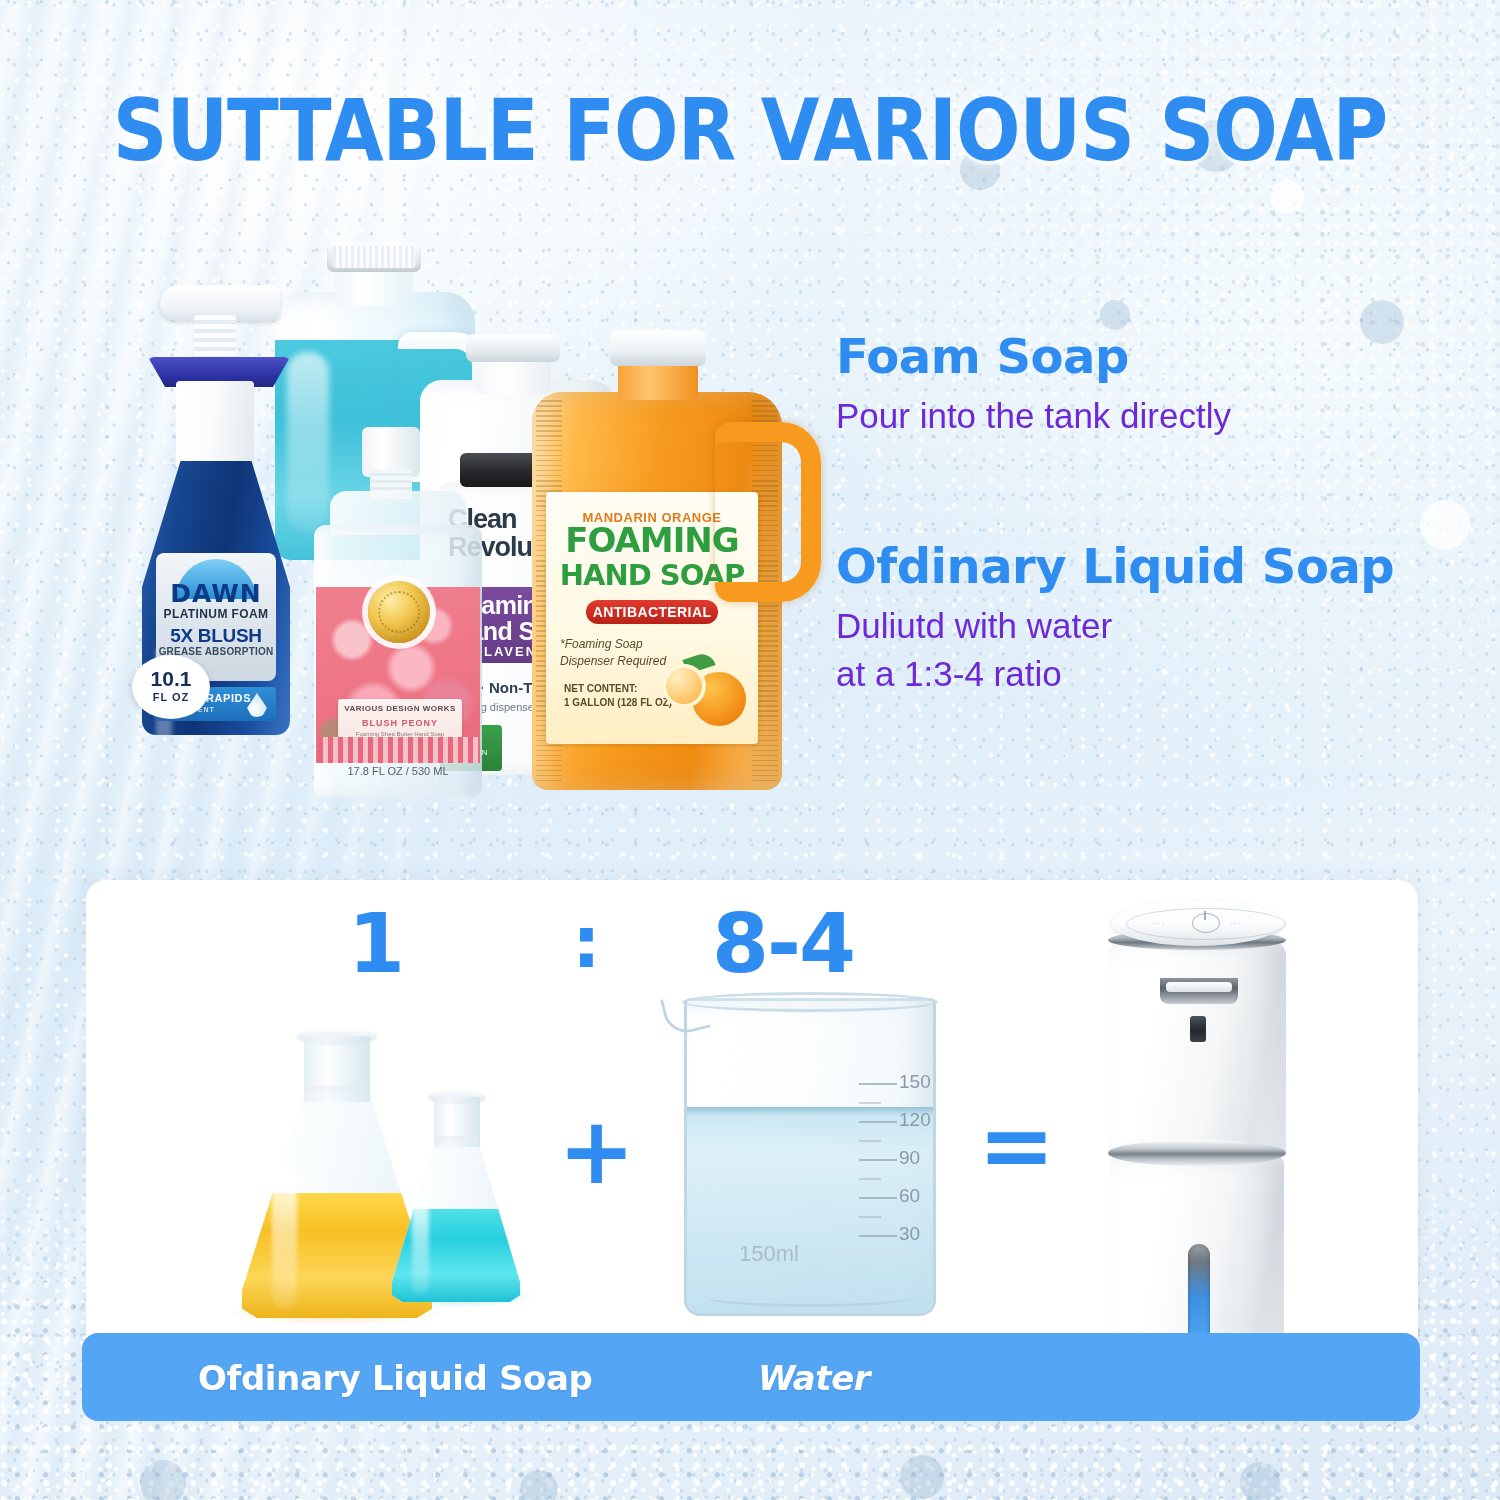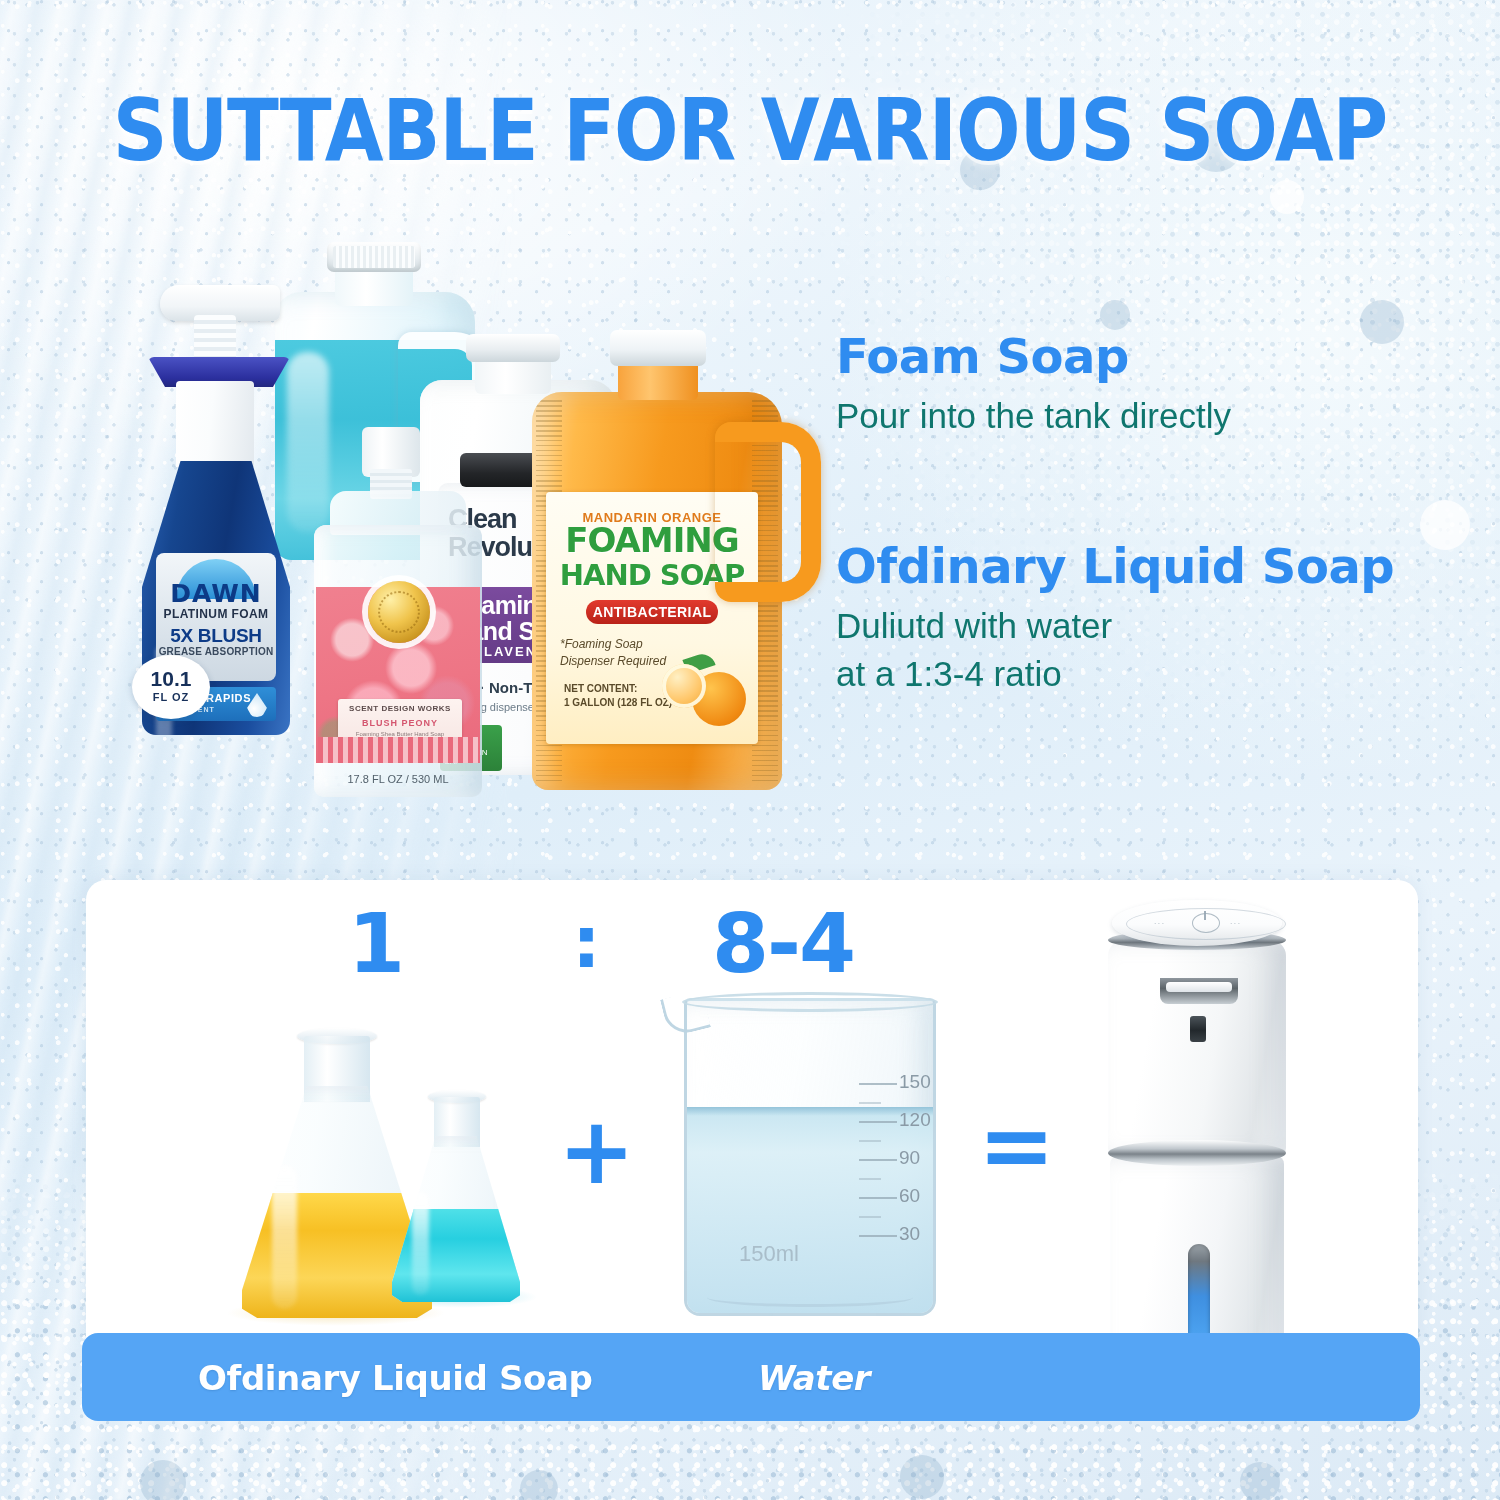--- a/index.html
+++ b/index.html
@@ -69,21 +69,21 @@
     font-family:"DejaVu Sans", sans-serif;
     text-shadow:0 0 14px rgba(255,255,255,.95), 0 3px 0 rgba(255,255,255,.6);
     transform:scaleY(1.12);
     white-space:nowrap;
   }
 
   
   .txtblock{position:absolute;}
   .tb-head{font-size:48px;font-weight:bold;color:#2f8cf0;letter-spacing:-.5px;
            font-family:"DejaVu Sans", sans-serif;line-height:1.1;white-space:nowrap;}
-  .tb-sub{font-size:35px;color:#0f766e;line-height:1.32;margin-top:10px;white-space:nowrap;
+  .tb-sub{font-size:35px;color:#6d28d9;line-height:1.32;margin-top:10px;white-space:nowrap;
           font-family:"Liberation Sans", sans-serif;}
 
   
   #cluster{position:absolute;left:120px;top:215px;width:700px;height:600px;}
 
   
   .jug-blue{position:absolute;left:155px;top:35px;width:220px;height:310px;}
   .jug-blue .body{position:absolute;left:0;top:42px;width:200px;height:268px;
     border-radius:26px 30px 16px 16px;
     background:linear-gradient(100deg,#f4fcff 0%,#ffffff 18%,#eef9fd 46%,#dff3fa 72%,#f7fdff 100%);
@@ -169,21 +169,21 @@
     border:2px dotted rgba(150,105,15,.55);}
   .bf-plate{position:absolute;left:22px;bottom:16px;width:124px;height:48px;border-radius:3px;
     background:linear-gradient(180deg,#fdf3f0,#f7e6e3);box-shadow:0 1px 3px rgba(0,0,0,.18);}
   .bf-plate .t1{position:absolute;left:0;right:0;top:5px;text-align:center;font-size:8px;
     font-weight:bold;color:#5b4a4a;letter-spacing:.5px;}
   .bf-plate .t2{position:absolute;left:0;right:0;top:19px;text-align:center;font-size:9px;
     font-weight:bold;color:#d4566f;letter-spacing:1px;}
   .bf-plate .t3{position:absolute;left:0;right:0;top:32px;text-align:center;font-size:6px;color:#8d7b7b;}
   .bf-fret{position:absolute;left:2px;right:2px;bottom:0;height:26px;
     background:repeating-linear-gradient(90deg,#e9697c 0 5px,#f6c0c8 5px 10px);}
-  .bf-vol{position:absolute;left:0;right:0;bottom:12px;text-align:center;font-size:11px;color:#52606b;}
+  .bf-vol{position:absolute;left:0;right:0;bottom:20px;text-align:center;font-size:11px;color:#52606b;}
 
   
   .jug-orange{position:absolute;left:412px;top:115px;width:291px;height:460px;}
   .jo-cap{position:absolute;left:78px;top:0;width:96px;height:36px;border-radius:7px;
     background:linear-gradient(180deg,#ffffff,#eef3f6 55%,#ccd6db);}
   .jo-neck{position:absolute;left:86px;top:30px;width:80px;height:40px;
     background:linear-gradient(90deg,#f8a33c,#ffc56e 40%,#ef901f);border-radius:5px;}
   .jo-body{position:absolute;left:0;top:62px;width:250px;height:398px;border-radius:30px 34px 16px 16px;
     background:linear-gradient(100deg,#ffd489 0%,#ffba4a 16%,#f79a1e 44%,#ef8c12 70%,#ffcb78 100%);
     overflow:hidden;
@@ -472,21 +472,21 @@
     </div>
 
     <div class="bottle-floral">
       <div class="bf-pumpcap"></div>
       <div class="bf-pumpneck"></div>
       <div class="bf-shoulder"></div>
       <div class="bf-body">
         <div class="bf-label">
           <div class="bf-seal"></div>
           <div class="bf-plate">
-            <div class="t1">SCENT DESIGN WORKS</div>
+            <div class="t1">VARIOUS DESIGN WORKS</div>
             <div class="t2">BLUSH PEONY</div>
             <div class="t3">Foaming Shea Butter Hand Soap</div>
           </div>
           <div class="bf-fret"></div>
         </div>
         <div class="bf-vol">17.8 FL OZ / 530 ML</div>
       </div>
     </div>
 
     <div class="bottle-dawn">

